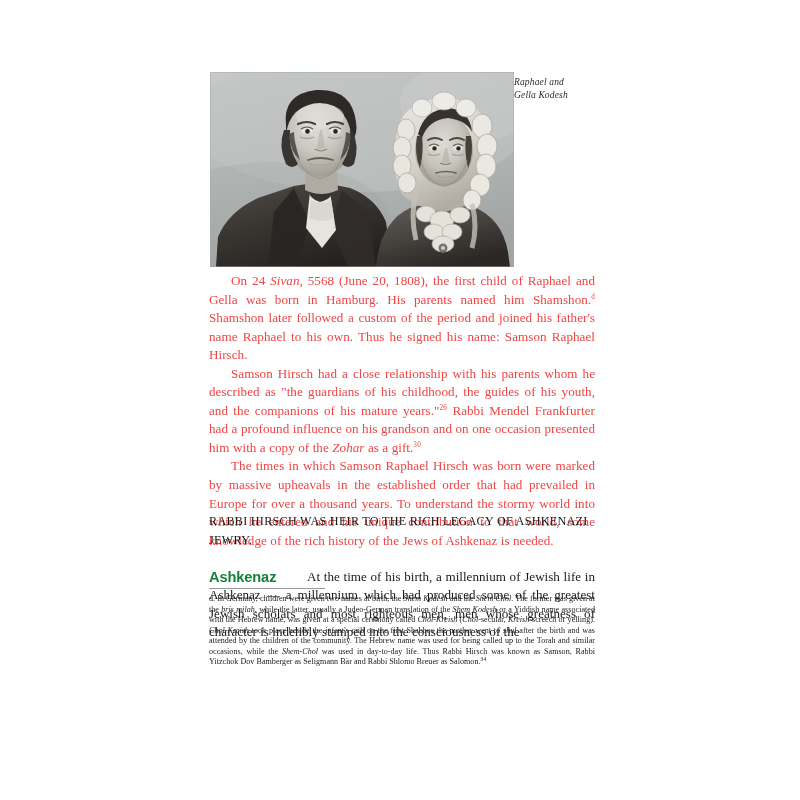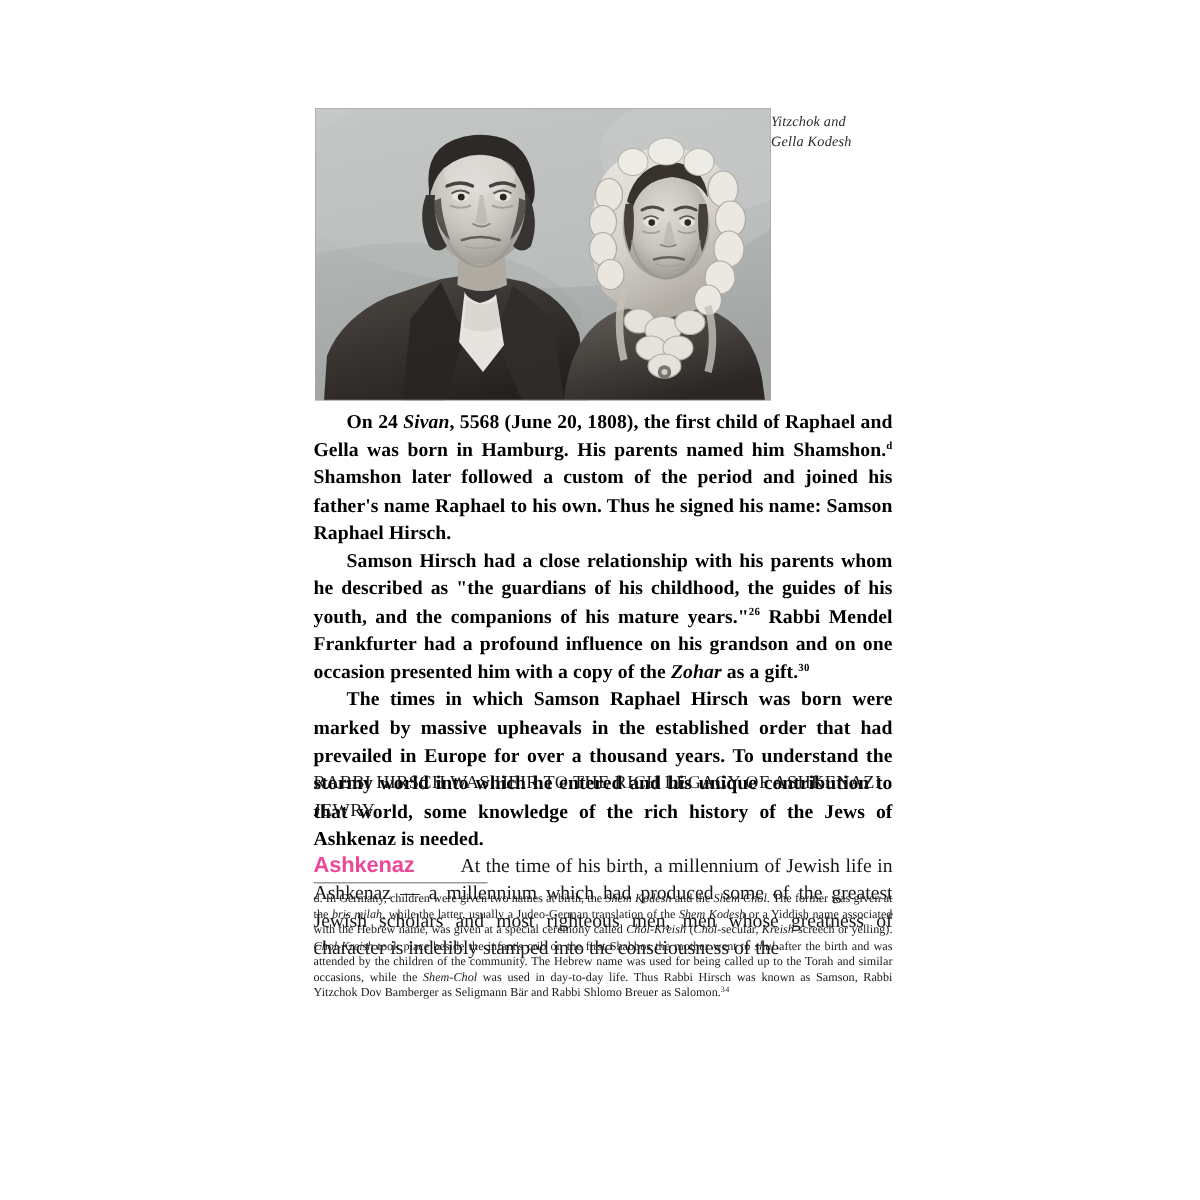--- a/index.html
+++ b/index.html
@@ -63,22 +63,21 @@
     width: 386px;
   }
   p.body-par {
     margin: 0;
     text-indent: 22px;
     text-align: justify;
     font-size: 13.1px;
     line-height: 18.55px;
     letter-spacing: 0.05px;
     word-spacing: 0.1px;
-    color: #000000;
-    font-weight: bold;
+    color: #ef4444;
   }
   sup.fn {
     font-size: 7.2px;
     vertical-align: 5px;
     line-height: 0;
     letter-spacing: 0.2px;
   }
   i, em { font-style: italic; }
 
   
@@ -107,21 +106,21 @@
   #margin-label {
     float: left;
     width: 90px;
     margin: 0;
     padding: 0 8px 0 0;
     font-family: "Liberation Sans", "DejaVu Sans", sans-serif;
     font-weight: bold;
     font-size: 14.6px;
     line-height: 18.55px;
     letter-spacing: -0.1px;
-    color: #ec4899;
+    color: #15803d;
     shape-outside: inset(0);
   }
   #margin-label-spacer-1 { height: 18.55px; }
 
   
   #footnote-block {
     position: absolute;
     left: 209px;
     top: 588px;
     width: 386px;
@@ -325,21 +324,21 @@
         <path d="M206 120 Q200 144 206 168" stroke="#cdc8c0" stroke-width="5" fill="none" opacity="0.85"></path>
         <path d="M262 132 Q268 154 262 176" stroke="#cdc8c0" stroke-width="5" fill="none" opacity="0.8"></path>
 
         <rect x="0" y="0" width="304" height="195" fill="#000" opacity="0.035"></rect>
         <path d="M0 0 H304 V195 H0 Z" fill="none" stroke="#a6a9a8" stroke-width="1"></path>
       </svg>
     </div>
   </div>
 
   <div id="figure-caption">
-    <div>Yitzchok and</div>
+    <div>Raphael and</div>
     <div>Gella Kodesh</div>
   </div>
 
   <div id="body-column">
     <p class="body-par" id="paragraph-birth"><span>On 24 </span><i>Sivan</i><span>, 5568 (June 20, 1808), the first child of Raphael and Gella was born in Hamburg. His parents named him Shamshon.</span><sup class="fn">d</sup><span> Shamshon later followed a custom of the period and joined his father's name Raphael to his own. Thus he signed his name: Samson Raphael Hirsch.</span></p>
     <p class="body-par" id="paragraph-relationship"><span>Samson Hirsch had a close relationship with his parents whom he described as "the guardians of his childhood, the guides of his youth, and the companions of his mature years."</span><sup class="fn">26</sup><span> Rabbi Mendel Frankfurter had a profound influence on his grandson and on one occasion presented him with a copy of the </span><i>Zohar</i><span> as a gift.</span><sup class="fn">30</sup></p>
     <p class="body-par" id="paragraph-times"><span>The times in which Samson Raphael Hirsch was born were marked by massive upheavals in the established order that had prevailed in Europe for over a thousand years. To understand the stormy world into which he entered and his unique contribution to that world, some knowledge of the rich history of the Jews of Ashkenaz is needed.</span></p>
   </div>
 
   <div id="section-block">

